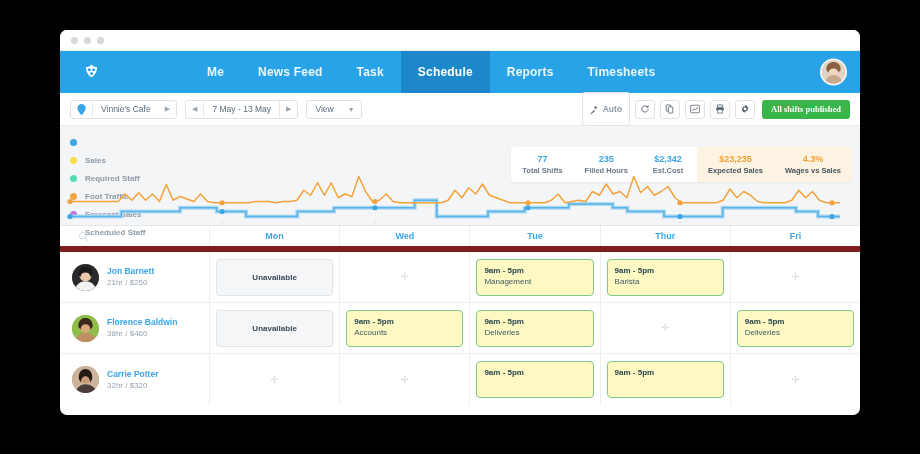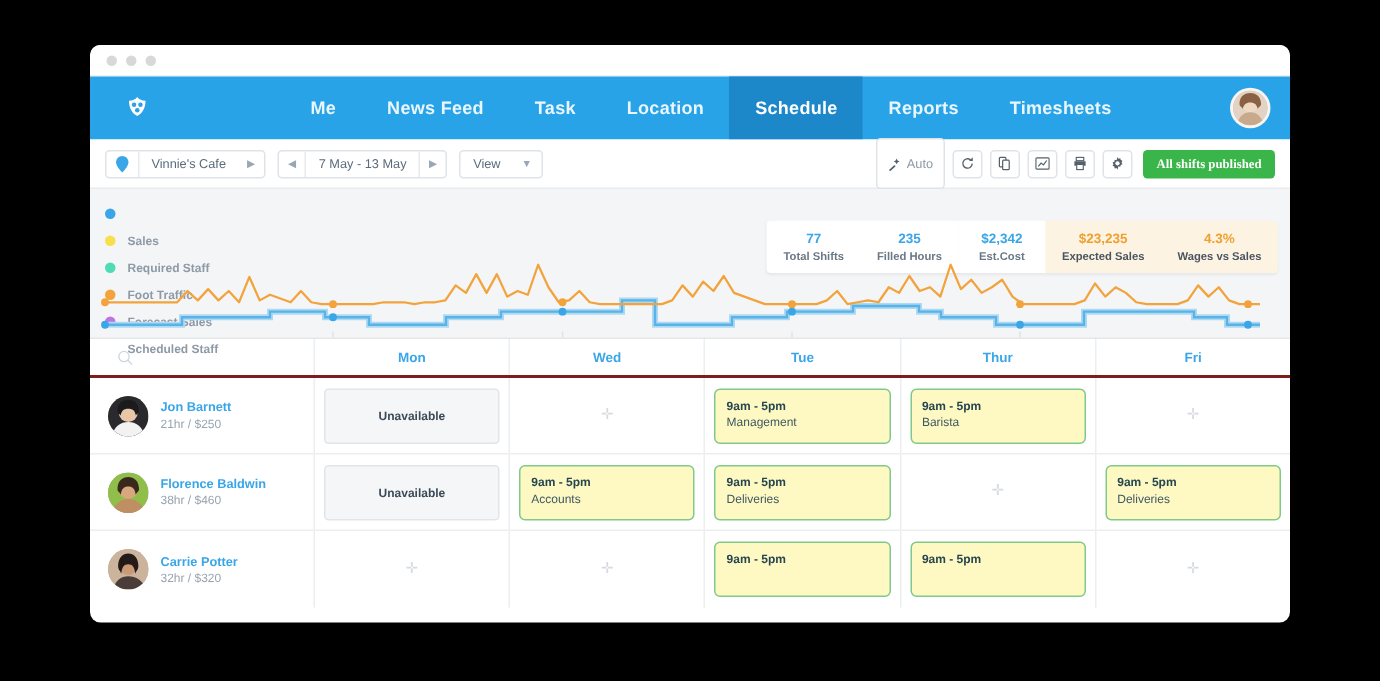--- a/index.html
+++ b/index.html
@@ -78,21 +78,21 @@
   .ctl .divider { width:1px; height:100%; background:#e6e9ed; }
   .ctl .arrow { padding:0 6px; color:#9aa7b3; font-size:7px; display:flex; align-items:center; height:100%;}
   .pin-icon { width:9px; height:11px; display:block; }
 
   .tools { position:absolute; right:10px; display:flex; align-items:center; }
   .tbtn {
     height:19px; min-width:19px; border:1px solid #dfe3e8; border-radius:3px;
     background:#fff; display:flex; align-items:center; justify-content:center;
     margin-left:5px; color:#56606a; font-size:8.5px; padding:0 4px;
   }
-  .tbtn.auto { padding:16px 7px; gap:4px; }
+  .tbtn.auto { padding:16px 7px; gap:4px;font-weight:bold; }
   .tbtn.auto span { color:#8d99a5; font-size:8.5px; }
   .publish {
     height:19px; background:#39b54a; border-radius:3px; color:#fff;
     font-size:8.5px; font-weight:700; display:flex; align-items:center;
     padding:0 9px; margin-left:7px; white-space:nowrap;font-family:Liberation Serif, serif;
   }
 
   
   .chartband {
     height:100px; background:#f4f5f7; position:relative;
@@ -117,21 +117,21 @@
   .stat-val { font-size:9px; font-weight:700; color:#3aa6e8; line-height:12px; }
   .stat.warm .stat-val { color:#f0a030; }
   .stat-lbl { font-size:7.5px; color:#6b7885; font-weight:700; line-height:11px; white-space:nowrap; }
   .stat.warm .stat-lbl { color:#4a5560; }
 
   .plot { position:absolute; left:0; right:0; bottom:0; height:62px; }
   .plot svg { display:block; width:100%; height:100%; }
 
   
   .grid { display:flex; flex-direction:column; }
-  .ghead { display:flex; height:26px; border-bottom:2px solid #7f1d1d; }
+  .ghead { display:flex; height:26px; border-bottom:6px solid #7f1d1d; }
   .gcell-name {
     width:150px; flex:0 0 150px; border-right:1px solid #eceef0;
     display:flex; align-items:center; padding-left:18px;
   }
   .gcell-day {
     flex:1 1 0; border-right:1px solid #eceef0;
     display:flex; align-items:center; justify-content:center;
   }
   .gcell-day:last-child { border-right:none; }
   .day-lbl { font-size:9px; font-weight:700; color:#3aa6e8; }
@@ -196,23 +196,20 @@
     </div>
     <div class="nav-items">
       <div class="nav-item">
           <span>Me</span>
         </div>
       <div class="nav-item">
           <span>News Feed</span>
         </div>
       <div class="nav-item">
           <span>Task</span>
-        </div>
-      <div class="nav-item">
-          <span>Location</span>
         </div>
       <div class="nav-item active">
           <span>Schedule</span>
         </div>
       <div class="nav-item">
           <span>Reports</span>
         </div>
       <div class="nav-item">
           <span>Timesheets</span>
         </div>

